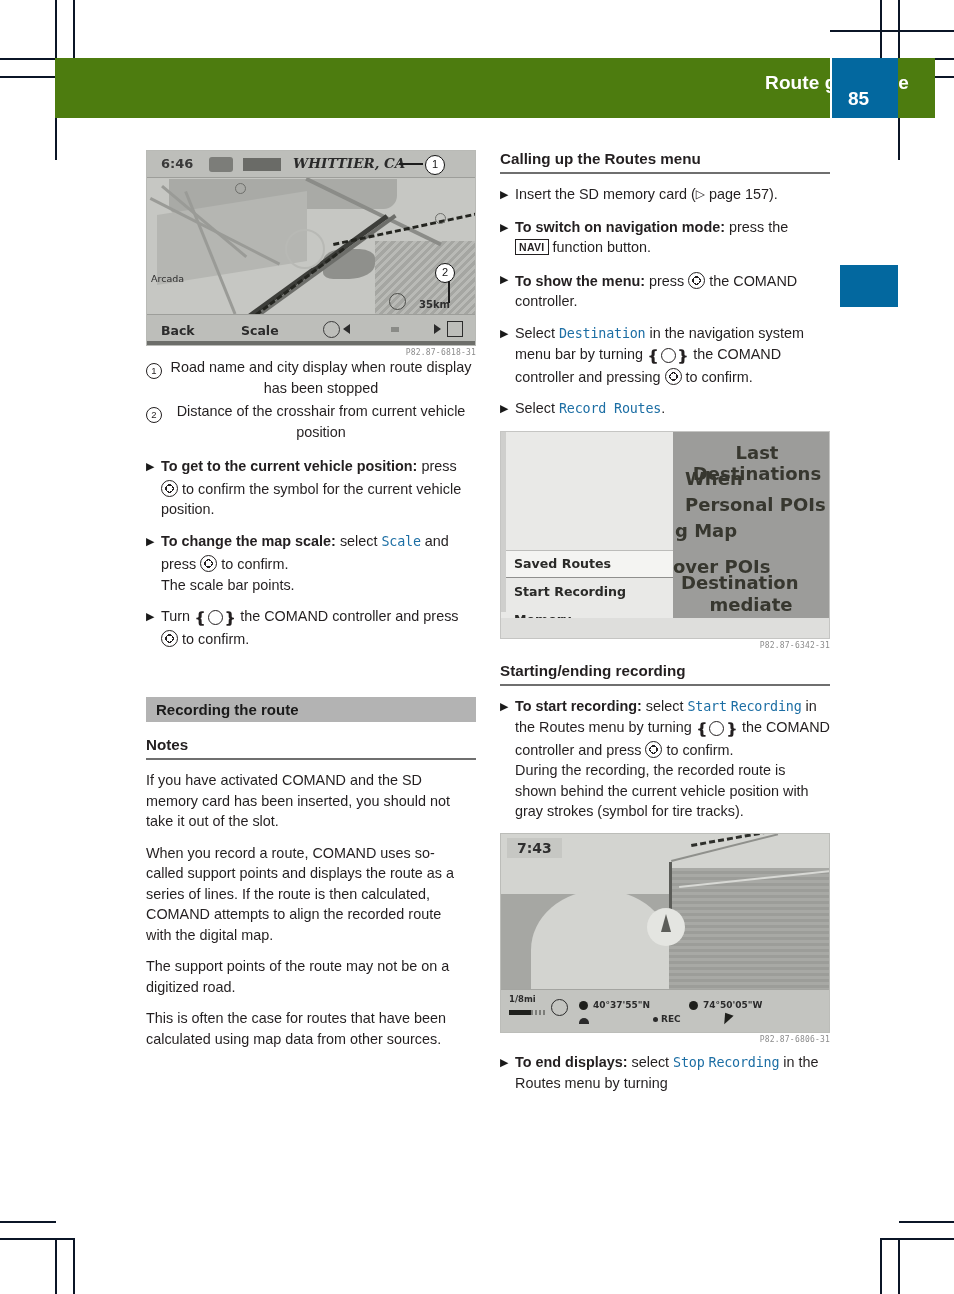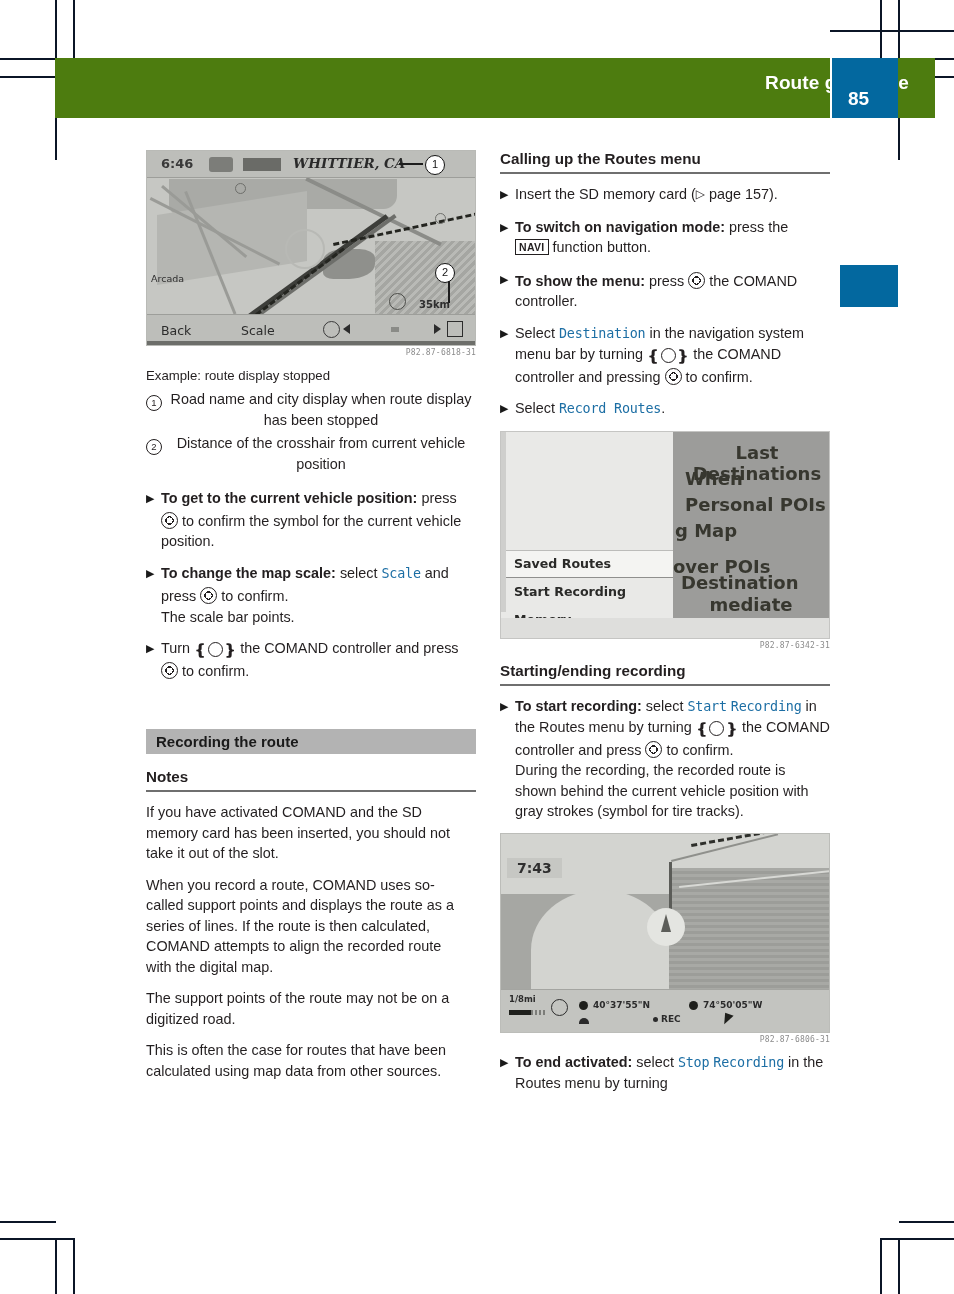--- a/index.html
+++ b/index.html
@@ -78,29 +78,29 @@
   .scr-time{position:absolute;left:14px;top:5px;font-size:13px;font-weight:bold;color:#3a3a3a;
       font-family:"DejaVu Sans",sans-serif;}
   .scr-shield{position:absolute;left:62px;top:6px;width:24px;height:15px;background:#7c7d79;border-radius:3px;}
   .scr-north{position:absolute;left:96px;top:7px;width:38px;height:13px;background:#6a6b67;}
   .scr-city{position:absolute;left:146px;top:4px;font-size:13.5px;font-style:italic;font-weight:bold;
       color:#2a2a2a;font-family:"DejaVu Serif",serif;}
   .scr-lead{position:absolute;left:252px;top:12px;width:24px;height:1.6px;background:#1d1d1d;}
   .cal{position:absolute;width:18px;height:18px;border:1.6px solid #141414;border-radius:50%;background:#fff;
       font-size:11px;line-height:16px;text-align:center;color:#141414;font-family:"Liberation Sans",sans-serif;}
   .scr-lbl{position:absolute;font-size:9.5px;color:#2f2f2f;font-family:"DejaVu Sans",sans-serif;}
-  .scr-btn{position:absolute;bottom:7px;font-size:12.5px;font-weight:normal;color:#2c2c2c;
+  .scr-btn{position:absolute;bottom:7px;font-size:12.5px;font-weight:bold;color:#2c2c2c;
       font-family:"DejaVu Sans",sans-serif;}
   .mapshape{position:absolute;}
 
   .screen2{position:relative;width:330px;height:200px;background:#d3d4d0;overflow:hidden;
       border:1px solid #bcbdb9;box-sizing:border-box;}
   .s2-bot{position:absolute;left:0;bottom:0;width:100%;height:42px;background:#c3c4c0;border-top:1px solid #a4a5a1;}
   .s2-time{position:absolute;left:6px;top:4px;background:#c6c7c3;padding:2px 10px;font-size:14px;
-      font-weight:bold;color:#2f2f2f;font-family:"DejaVu Sans",sans-serif;margin-top:20px;}
+      font-weight:bold;color:#2f2f2f;font-family:"DejaVu Sans",sans-serif;}
   .s2-txt{position:absolute;font-size:9px;color:#2b2b2b;font-family:"DejaVu Sans",sans-serif;font-weight:bold;}
 
   
   .menu{position:relative;width:330px;height:208px;background:#dededc;overflow:hidden;
       border:1px solid #c5c5c3;box-sizing:border-box;}
   .menu-left{position:absolute;left:0;top:0;width:172px;height:100%;background:#e9e9e7;}
   .menu-leftbar{position:absolute;left:0;top:0;width:5px;height:180px;background:#cfcfcd;}
   .menu-right{position:absolute;left:172px;top:0;right:0;height:188px;background:#9c9c9a;}
   .menu-hl{position:absolute;left:5px;top:118px;width:167px;height:26px;background:#f4f4f2;
       border-top:1px solid #bcbcba;border-bottom:1px solid #8f8f8d;}
@@ -187,21 +187,20 @@
       <div class="mapshape" style="left:176px;bottom:7px;width:15px;height:15px;border:1.5px solid #3a3a3a;border-radius:50%;"></div>
       <div class="mapshape" style="left:196px;bottom:11px;width:0;height:0;border-top:5px solid transparent;border-bottom:5px solid transparent;border-right:7px solid #2c2c2c;"></div>
       <div class="mapshape" style="left:244px;bottom:13px;width:8px;height:5px;background:#8a8b87;"></div>
       <div class="mapshape" style="right:34px;bottom:11px;width:0;height:0;border-top:5px solid transparent;border-bottom:5px solid transparent;border-left:7px solid #2c2c2c;"></div>
       <div class="mapshape" style="right:12px;bottom:8px;width:14px;height:14px;border:1.5px solid #2c2c2c;"></div>
       <div class="scr-botline"></div>
     </div>
     <div class="figcode">P82.87-6818-31</div>
   </div>
 
-  <div class="caption">Example: route display stopped</div>
 
   <div class="num">
     <div class="circ"><span class="circglyph">1</span></div>
     <div class="body">Road name and city display when route display has been stopped</div>
   </div>
   <div class="num" style="margin-bottom:14px;">
     <div class="circ"><span class="circglyph">2</span></div>
     <div class="body">Distance of the crosshair from current vehicle position</div>
   </div>
 
@@ -369,21 +368,21 @@
       <div class="mapshape" style="left:78px;bottom:8px;width:10px;height:6px;background:#2b2b2b;border-radius:6px 6px 0 0;"></div>
       <div class="mapshape" style="left:152px;bottom:10px;width:5px;height:5px;background:#2b2b2b;border-radius:50%;"></div>
       <div class="s2-txt" style="left:160px;bottom:8px;">REC</div>
       <div class="mapshape" style="left:222px;bottom:7px;width:0;height:0;border-left:6px solid transparent;border-right:3px solid transparent;border-bottom:11px solid #1f201c;transform:rotate(200deg);"></div>
     </div>
     <div class="figcode">P82.87-6806-31</div>
   </div>
 
   <div class="step" style="margin-top:8px;">
     <div class="bullet">▶</div>
-    <div class="body"><b>To end activated:</b>
+    <div class="body"><b>To end displays:</b>
       <span>select</span>
       <span class="mono">Stop</span>
       <span class="mono">Recording</span>
       <span>in the Routes menu by turning</span>
     </div>
   </div>
 
 </div>
 
 </body></html>

